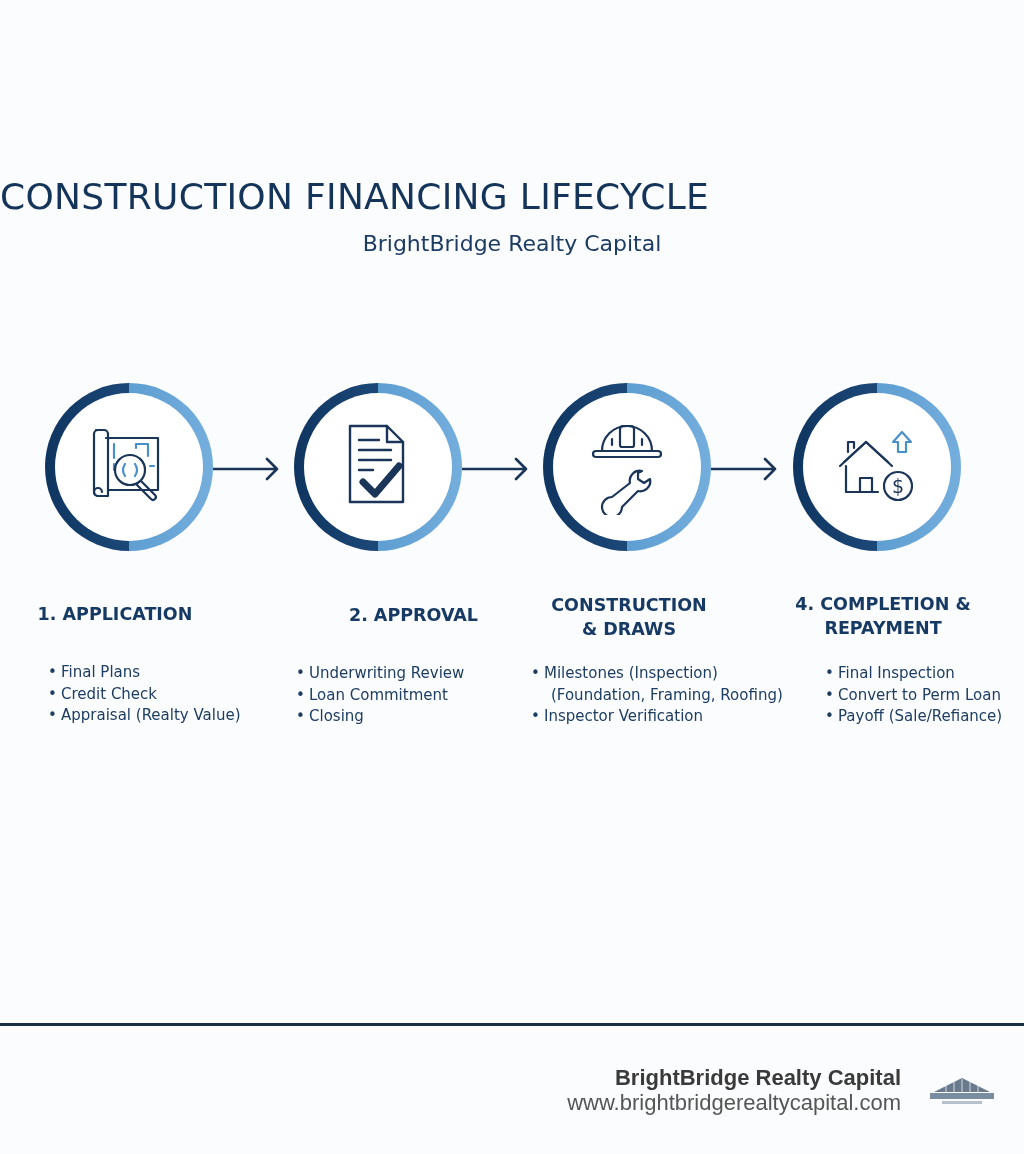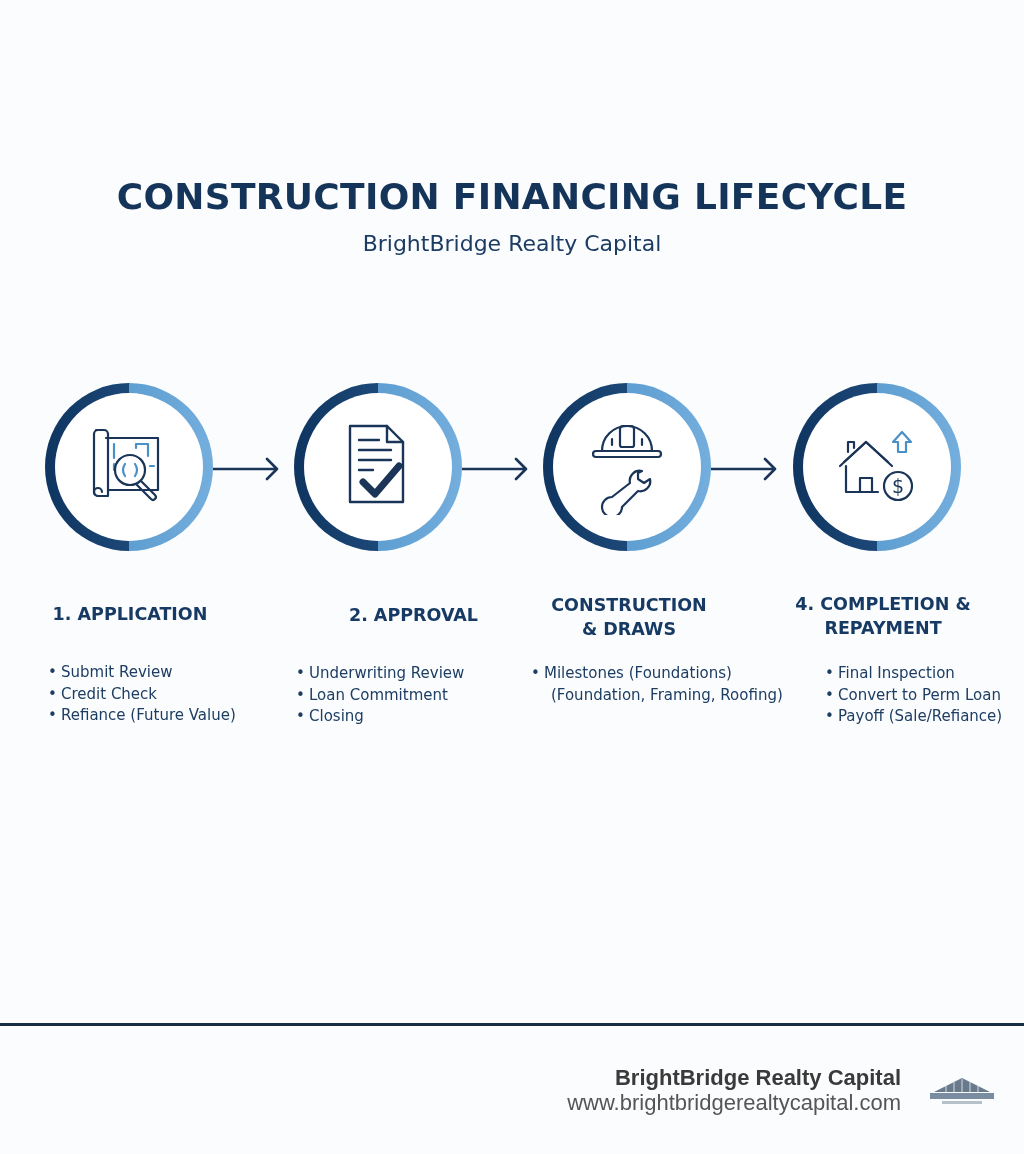--- a/index.html
+++ b/index.html
@@ -7,23 +7,23 @@
       width: 1024px; height: 1154px;
       background: #fbfcfd;
       font-family: "Liberation Sans", sans-serif;
       color: #14345a;
       overflow: hidden;
     }
     .page { position: relative; width: 1024px; height: 1154px; }
 
     .title {
       position: absolute; left: 0; width: 1024px; top: 176px;
-      text-align: center;
-      font-family: "DejaVu Sans", sans-serif;
-      font-weight: bold;
+      text-align: left;
+      font-family: "DejaVu Sans", sans-serif;
+      font-weight: normal;
       font-size: 36px;
       letter-spacing: 0.3px;
       color: #15345a;
     }
     .subtitle {
       position: absolute; left: 0; width: 1024px; top: 231px;
       text-align: center;
       font-family: "DejaVu Sans", sans-serif;
       font-size: 22px;
       color: #1d3c63;
@@ -159,46 +159,47 @@
         <path d="M28 70 V56 H40 V70"></path>
 
         <path d="M66 30 V20 H61 L70 10 L79 20 H74 V30 Z" stroke="#4a90c8"></path>
 
         <circle cx="66" cy="64" r="14" fill="#ffffff"></circle>
         <text x="66" y="71" text-anchor="middle" font-family="DejaVu Sans, sans-serif" font-size="19" fill="#1a3558" stroke="none">$</text>
       </svg>
     </div>
   </div>
 
-  <div class="step-title" style="left:30px; width:200px; top:602px;">1. APPLICATION</div>
+  <div class="step-title" style="left:15px; width:200px; top:602px;">1. APPLICATION</div>
   <div class="step-title" style="left:278px; width:200px; top:603px;text-align:right;">2. APPROVAL</div>
   <div class="step-title" style="left:529px; width:200px; top:593px;">
     <div>CONSTRUCTION</div>
     <div>&amp; DRAWS</div>
   </div>
   <div class="step-title" style="left:770px; width:226px; top:592px;">
     <div>4. COMPLETION &amp;</div>
     <div>REPAYMENT</div>
   </div>
 
   <ul class="bullets" style="left:48px; top:662px;">
-    <li><span class="dot">•</span><span>Submit Review</span></li>
+    <li><span class="dot">•</span><span>Final Plans</span></li>
     <li><span class="dot">•</span><span>Credit Check</span></li>
-    <li><span class="dot">•</span><span>Refiance (Future Value)</span></li>
+    <li><span class="dot">•</span><span>Appraisal (Realty Value)</span></li>
   </ul>
 
   <ul class="bullets" style="left:296px; top:663px;">
     <li><span class="dot">•</span><span>Underwriting Review</span></li>
     <li><span class="dot">•</span><span>Loan Commitment</span></li>
     <li><span class="dot">•</span><span>Closing</span></li>
   </ul>
 
   <ul class="bullets" style="left:531px; top:663px;">
-    <li><span class="dot">•</span><span>Milestones (Foundations)</span></li>
+    <li><span class="dot">•</span><span>Milestones (Inspection)</span></li>
     <li class="cont" style="margin-left:20px;"><span>(Foundation, Framing, Roofing)</span></li>
+    <li><span class="dot">•</span><span>Inspector Verification</span></li>
   </ul>
 
   <ul class="bullets" style="left:789px; top:663px;margin-left:36px;">
     <li><span class="dot">•</span><span>Final Inspection</span></li>
     <li><span class="dot">•</span><span>Convert to Perm Loan</span></li>
     <li><span class="dot">•</span><span>Payoff (Sale/Refiance)</span></li>
   </ul>
 
   <div class="footer-rule"></div>
   <div class="footer-name">BrightBridge Realty Capital</div>

